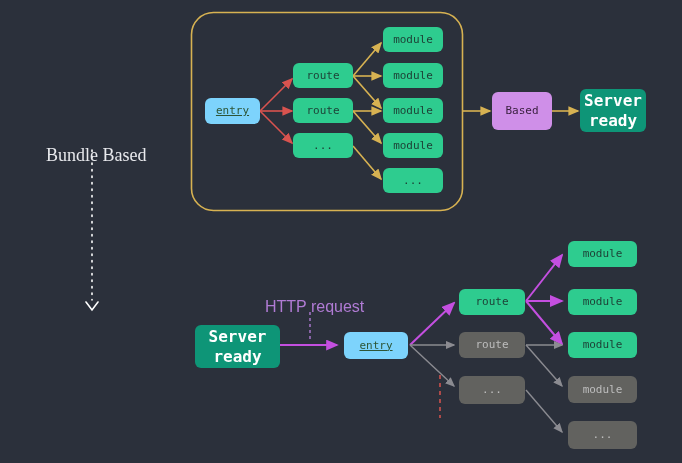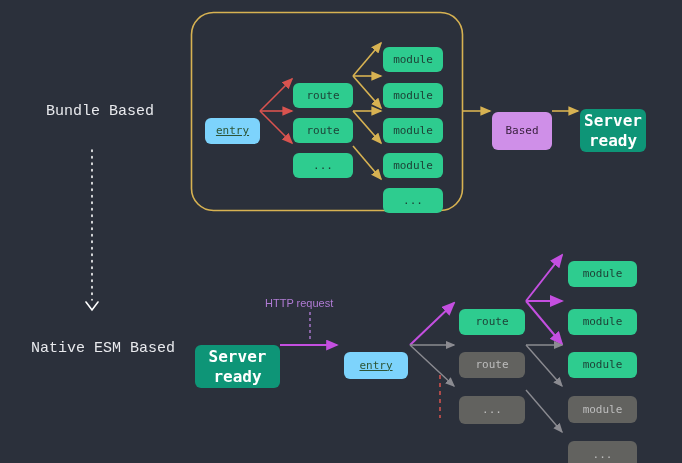--- a/index.html
+++ b/index.html
@@ -15,37 +15,37 @@
     position:absolute;
     display:flex;align-items:center;justify-content:center;
     text-align:center;
     border-radius:6px;
     font-family:"DejaVu Sans Mono","Liberation Mono",monospace;
     font-size:11px;
     line-height:1.25;
     box-sizing:border-box;
     white-space:pre-line;
     z-index:3;
-    margin-top:20px;
   }
   .n-green{background:#2ecc8f;color:#1d3f35;}
   .n-gray{background:#62625f;color:#bdbdbd;}
   .n-lime{background:#7dd3fc;color:#2d5536;text-decoration:underline;}
   .n-purple{background:#cf8fe8;color:#3b2140;}
   .n-teal{background:#0e9577;color:#ffffff;font-weight:bold;font-size:16px;}
   .sec-label{
     position:absolute;
     color:#e8e9ed;
-    font-size:15px;
-    font-family:Liberation Mono, monospace;
+    font-size:18px;
+    font-family:Liberation Serif, serif;
     z-index:4;
+    margin-top:42px;
   }
   .ann{
     position:absolute;
-    font-size:11px;
+    font-size:16px;
     font-family:"Liberation Sans",sans-serif;
     z-index:4;
     line-height:1.25;
     white-space:pre-line;
   }
   .ann-purple{color:#b07bd4;}
   .ann-red{color:#d9534f;text-align:center;}
   svg{position:absolute;inset:0;}
 </style>
 </head>
@@ -117,21 +117,20 @@
       <line x1="526" y1="301" x2="562" y2="344" stroke="#c44fe0" stroke-width="2" marker-end="url(#ah-purple)"></line>
       <line x1="526" y1="345" x2="562" y2="345" stroke="#8b8b91" stroke-width="1.4" marker-end="url(#ah-gray)"></line>
       <line x1="526" y1="345" x2="562" y2="386" stroke="#8b8b91" stroke-width="1.4" marker-end="url(#ah-gray)"></line>
       <line x1="526" y1="390" x2="562" y2="432" stroke="#8b8b91" stroke-width="1.4" marker-end="url(#ah-gray)"></line>
     </g>
 
     <line x1="440" y1="375" x2="440" y2="418" stroke="#d9534f" stroke-width="1.5" stroke-dasharray="4 4"></line>
   </svg>
 
   <div class="sec-label" style="left:46px;top:103px;">Bundle Based</div>
-  <div class="sec-label" style="left:31px;top:340px;">Native ESM Based</div>
 
   <div class="node n-lime" style="left:205px;top:98px;width:55px;height:26px;">entry</div>
 
   <div class="node n-green" style="left:293px;top:63px;width:60px;height:25px;">route</div>
   <div class="node n-green" style="left:293px;top:98px;width:60px;height:25px;">route</div>
   <div class="node n-green" style="left:293px;top:133px;width:60px;height:25px;">...</div>
 
   <div class="node n-green" style="left:383px;top:27px;width:60px;height:25px;">module</div>
   <div class="node n-green" style="left:383px;top:63px;width:60px;height:25px;">module</div>
   <div class="node n-green" style="left:383px;top:98px;width:60px;height:25px;">module</div>

